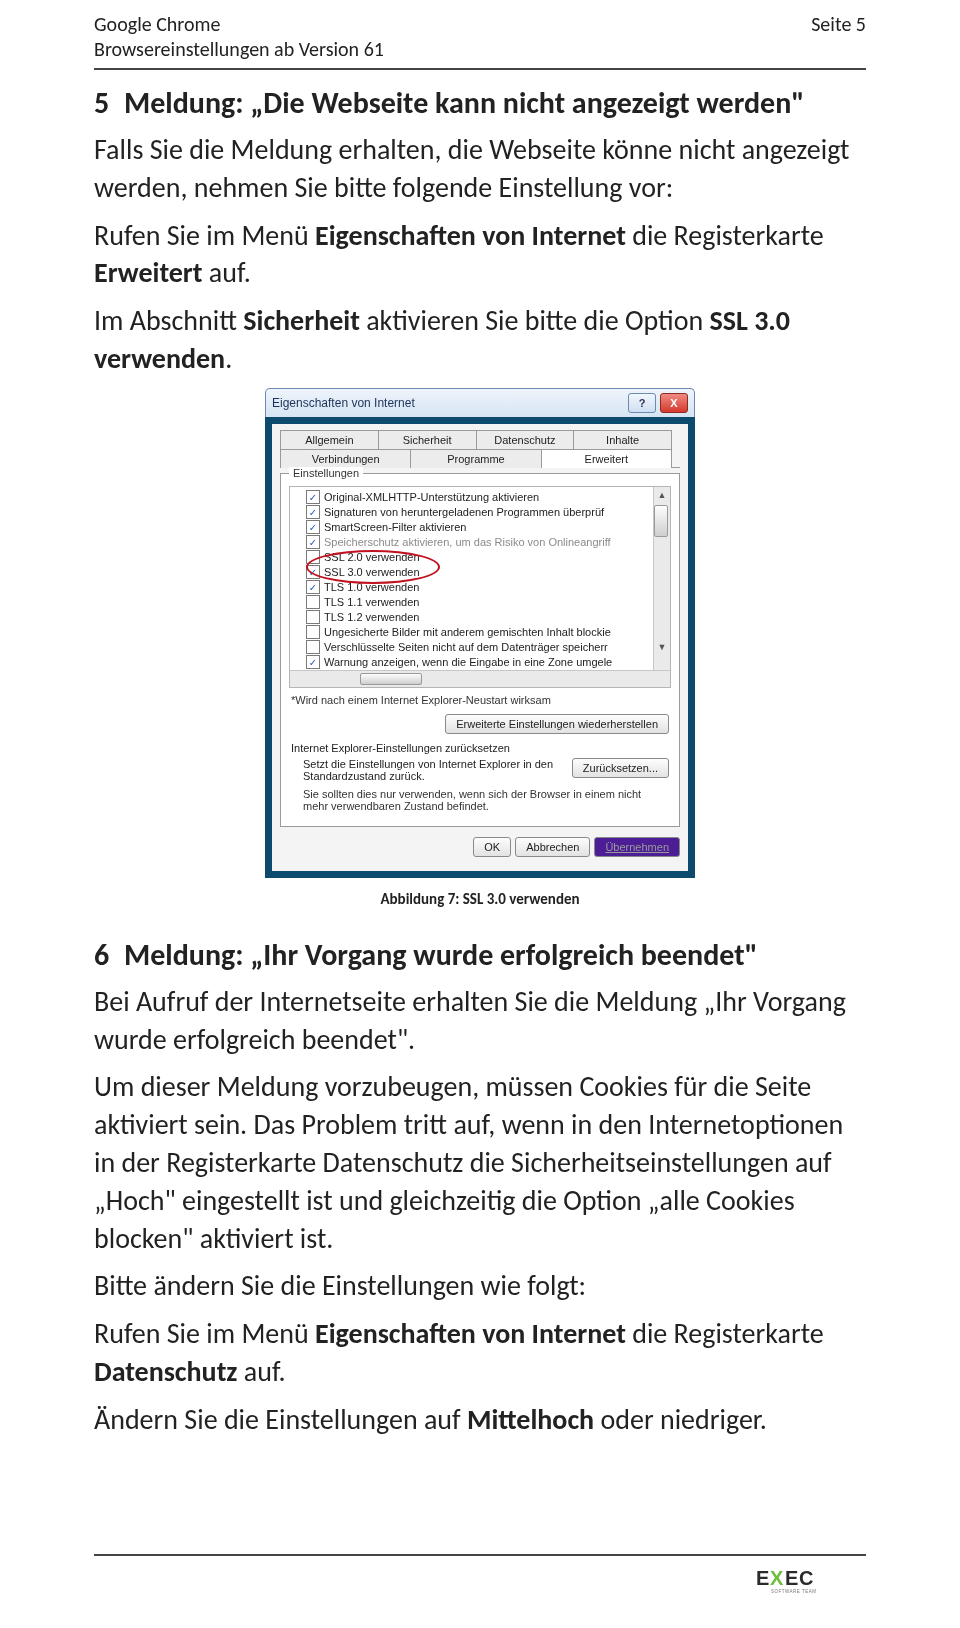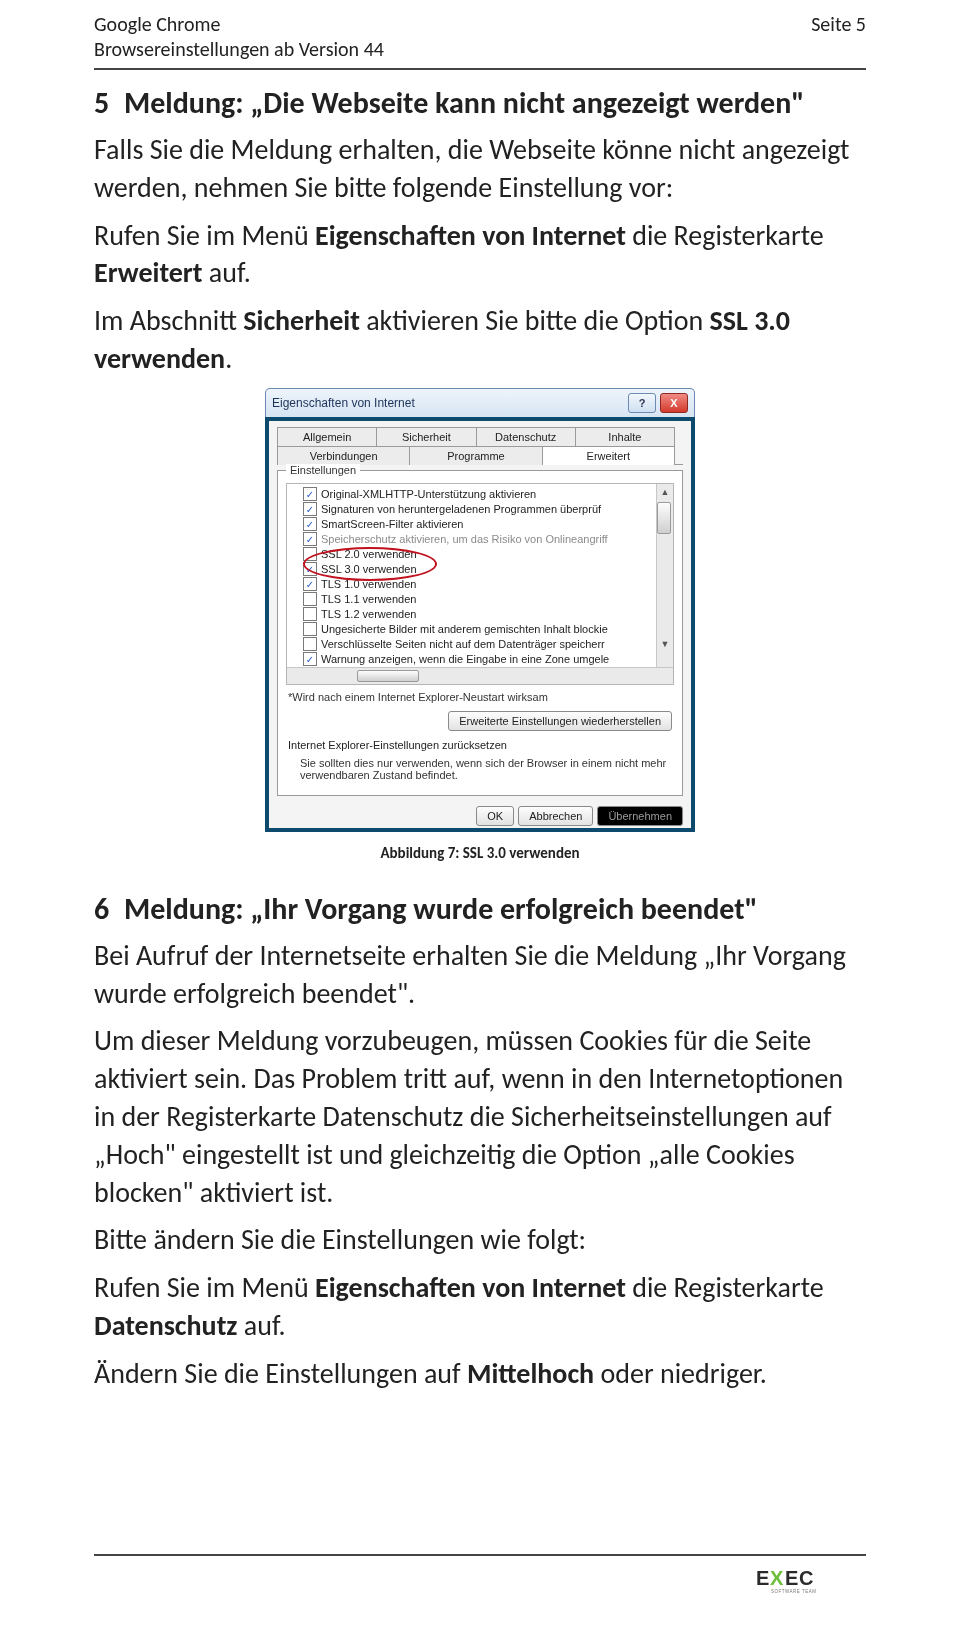--- a/index.html
+++ b/index.html
@@ -13,21 +13,21 @@
   b{font-weight:600;}
   .caption{text-align:center;font-size:15px;font-weight:600;margin:12px 0 28px 0;}
   
   .dlg-wrap{display:flex;justify-content:center;margin:10px 0 6px 0;}
   .dlg{width:430px;font-family:"Segoe UI",Tahoma,Arial,sans-serif;font-size:11px;}
   .titlebar{height:28px;background:linear-gradient(#eef4fb,#d6e4f3);border:1px solid #6b8bb0;border-bottom:none;border-radius:5px 5px 0 0;display:flex;align-items:center;justify-content:space-between;padding:0 6px;}
   .titlebar .t{font-size:12px;color:#1b335a;}
   .tbtns{display:flex;gap:4px;}
   .tbtn{width:26px;height:18px;border:1px solid #6b8bb0;border-radius:3px;background:linear-gradient(#f2f7fd,#cfdff1);display:flex;align-items:center;justify-content:center;color:#335;font-weight:bold;font-size:11px;}
   .tbtn.close{background:linear-gradient(#f08b84,#d43a2c);color:#fff;border-color:#8e2a22;}
-  .dlg-body{border:4px solid #0c4a6e;background:#f4f4f4;padding:6px 8px 2px 8px;}
+  .dlg-body{border:7px solid #0c4a6e;background:#f4f4f4;padding:6px 8px 14px 8px;}
   .tabs{margin-bottom:6px;}
   .tabrow{display:flex;}
   .tab{flex:1;border:1px solid #9a9a9a;border-bottom:none;background:#ececec;text-align:center;padding:3px 0;margin-right:-1px;color:#222;}
   .tab:last-child{margin-right:8px;}
   .tab.active{background:#fff;position:relative;z-index:2;}
   .tabspacer{border-bottom:1px solid #9a9a9a;margin-top:-1px;}
   .grp{border:1px solid #9a9a9a;background:#fff;padding:6px 4px;margin-top:-1px;position:relative;}
   .grplbl{position:relative;top:-13px;left:4px;background:#fff;padding:0 4px;color:#333;}
   .list{border:1px solid #b5b5b5;background:#fff;height:200px;overflow:hidden;margin:-6px 4px 4px 4px;position:relative;}
   .list-inner{padding:3px 2px;}
@@ -38,38 +38,38 @@
   .circle{position:absolute;left:16px;top:63px;width:130px;height:30px;border:2px solid #c1121f;border-radius:50%;pointer-events:none;}
   .list-sbar{position:absolute;right:0;top:0;bottom:16px;width:16px;background:#eaeaea;border-left:1px solid #c7c7c7;}
   .thumb{position:absolute;right:2px;top:18px;width:12px;height:30px;background:linear-gradient(#fdfdfd,#cfcfcf);border:1px solid #9a9a9a;border-radius:2px;}
   .arr{position:absolute;right:0;width:16px;height:16px;display:flex;align-items:center;justify-content:center;font-size:9px;color:#555;}
   .arr.up{top:0;}
   .arr.dn{bottom:16px;}
   .hscroll{position:absolute;left:0;right:0;bottom:0;height:16px;background:#eaeaea;border-top:1px solid #c7c7c7;}
   .hscroll .hthumb{position:absolute;left:70px;top:2px;width:60px;height:10px;background:linear-gradient(#fdfdfd,#cfcfcf);border:1px solid #9a9a9a;border-radius:2px;}
   .note{margin:6px 6px 8px 6px;color:#333;}
   .btn{display:inline-block;border:1px solid #8a8a8a;background:linear-gradient(#fdfdfd,#e2e2e2);border-radius:3px;padding:3px 10px;font-size:11px;}
-  .btn[disabled]{color:#9a9a9a;background:#000000;}
+  .btn[disabled]{color:#9a9a9a;background:#4c1d95;text-decoration:underline;}
   .right{text-align:right;margin:4px 6px 8px 6px;}
   .sec2{margin:6px 6px 2px 6px;}
   .indent{margin:4px 6px 4px 18px;display:flex;justify-content:space-between;gap:8px;}
   .dlg-footer{display:flex;justify-content:flex-end;gap:4px;margin-top:10px;}
   .footer{position:absolute;left:48px;right:48px;bottom:26px;}
   .footer-hr{border:none;border-top:2px solid #444;margin:0 0 8px 0;}
   .logo{display:flex;justify-content:flex-end;}
   .logo svg{width:110px;height:38px;}
 </style>
 </head>
 <body>
 <div class="page">
 
 <div class="hdr">
   <div class="hdr-left">
     <div>Google Chrome</div>
-    <div>Browsereinstellungen ab Version 44</div>
+    <div>Browsereinstellungen ab Version 61</div>
   </div>
   <div>Seite 5</div>
 </div>
 <hr class="hr">
 
 <h2><span class="num">5</span><span>Meldung: „Die Webseite kann nicht angezeigt werden"</span></h2>
 <p>Falls Sie die Meldung erhalten, die Webseite könne nicht angezeigt werden, nehmen Sie bitte folgende Einstellung vor:</p>
 <p><span>Rufen Sie im Menü </span><b>Eigenschaften von Internet</b><span> die Registerkarte </span><b>Erweitert</b><span> auf.</span></p>
 <p><span>Im Abschnitt </span><b>Sicherheit</b><span> aktivieren Sie bitte die Option </span><b>SSL 3.0 verwenden</b><span>.</span></p>
 
@@ -160,20 +160,24 @@
             <div class="thumb"></div>
             <div class="arr dn">▼</div>
           </div>
           <div class="hscroll">
             <div class="hthumb"></div>
           </div>
         </div>
         <div class="note">*Wird nach einem Internet Explorer-Neustart wirksam</div>
         <div class="right"><span class="btn">Erweiterte Einstellungen wiederherstellen</span></div>
         <div class="sec2">Internet Explorer-Einstellungen zurücksetzen</div>
+        <div class="indent">
+          <div style="flex:1;">Setzt die Einstellungen von Internet Explorer in den Standardzustand zurück.</div>
+          <div><span class="btn">Zurücksetzen...</span></div>
+        </div>
         <div class="note" style="margin-left:18px;">Sie sollten dies nur verwenden, wenn sich der Browser in einem nicht mehr verwendbaren Zustand befindet.</div>
       </div>
       <div class="dlg-footer">
         <span class="btn">OK</span>
         <span class="btn">Abbrechen</span>
         <span class="btn" disabled="">Übernehmen</span>
       </div>
     </div>
   </div>
 </div>

